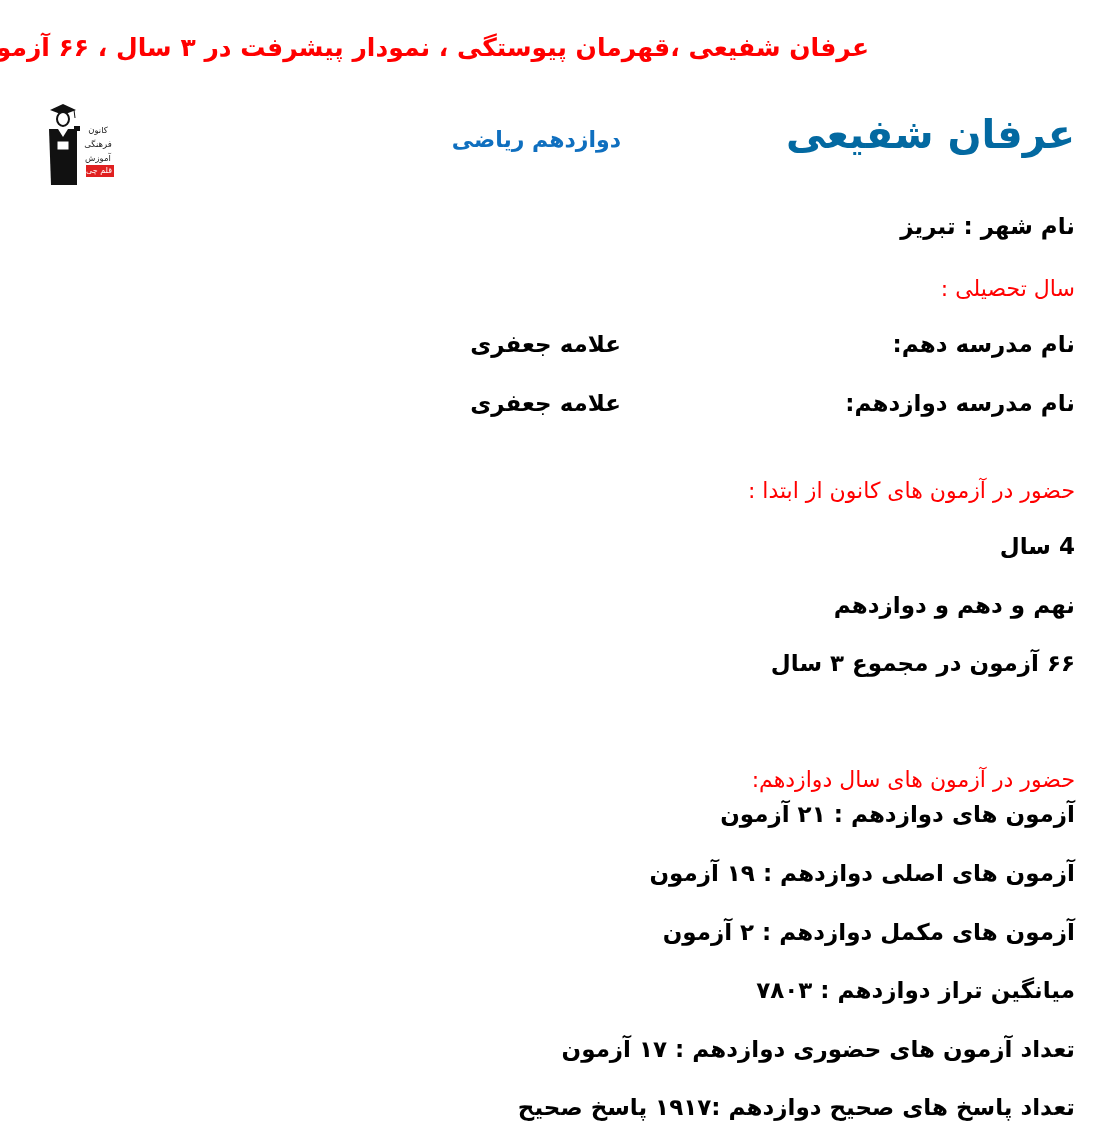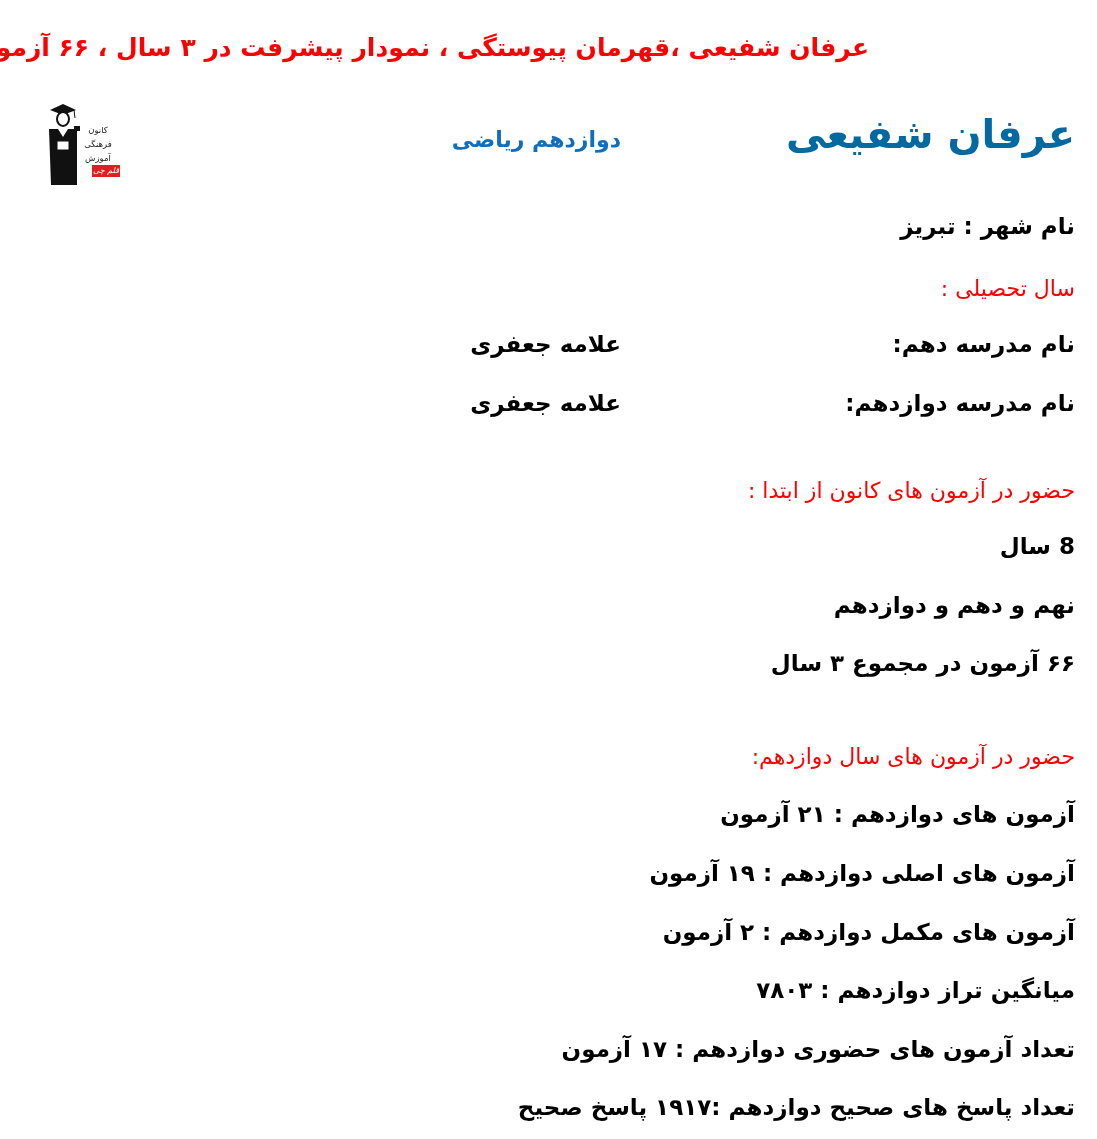--- a/index.html
+++ b/index.html
@@ -51,25 +51,24 @@
       line-height: 14px;
       color: #222;
       text-align: center;
       font-family: "DejaVu Sans", sans-serif;
     }
     .logo .badge {
       background: #e02020;
       color: #fff;
       font-size: 8px;
       line-height: 12px;
-      text-align: center;
+      text-align: left;
       width: 28px;
-      margin-right: 0;
+      margin-right: 6px;
       margin-left: auto;
-      font-style: italic;
     }
 
     .student-name {
       top: 104px;
       right: 22px;
       color: #0369a1;
       font-size: 40px;
       font-weight: bold;
       line-height: 60px;
     }
@@ -138,23 +137,23 @@
 <div class="abs row-bold" style="top:208px;">نام شهر : تبریز</div>
 <div class="abs row-red" style="top:271px;">سال تحصیلی :</div>
 
 <div class="abs row-bold" style="top:326px;">نام مدرسه دهم:</div>
 <div class="abs val-col" style="top:326px;">علامه جعفری</div>
 
 <div class="abs row-bold" style="top:385px;">نام مدرسه دوازدهم:</div>
 <div class="abs val-col" style="top:385px;">علامه جعفری</div>
 
 <div class="abs row-red" style="top:473px;">حضور در آزمون های کانون از ابتدا :</div>
-<div class="abs row-bold" style="top:528px;">8 سال</div>
+<div class="abs row-bold" style="top:528px;">4 سال</div>
 <div class="abs row-bold" style="top:587px;">نهم و دهم و دوازدهم</div>
 <div class="abs row-bold" style="top:645px;">۶۶ آزمون در مجموع ۳ سال</div>
 
-<div class="abs row-red" style="top:739px;">حضور در آزمون های سال دوازدهم:</div>
+<div class="abs row-red" style="top:762px;">حضور در آزمون های سال دوازدهم:</div>
 <div class="abs row-bold" style="top:796px;">آزمون های دوازدهم : ۲۱ آزمون</div>
 <div class="abs row-bold" style="top:855px;">آزمون های اصلی دوازدهم : ۱۹ آزمون</div>
 <div class="abs row-bold" style="top:914px;">آزمون های مکمل دوازدهم : ۲ آزمون</div>
 <div class="abs row-bold" style="top:972px;">میانگین تراز دوازدهم : ۷۸۰۳</div>
 <div class="abs row-bold" style="top:1031px;">تعداد آزمون های حضوری دوازدهم : ۱۷ آزمون</div>
 <div class="abs row-bold" style="top:1089px;">تعداد پاسخ های صحیح دوازدهم :۱۹۱۷ پاسخ صحیح</div>
 
 </body></html>

